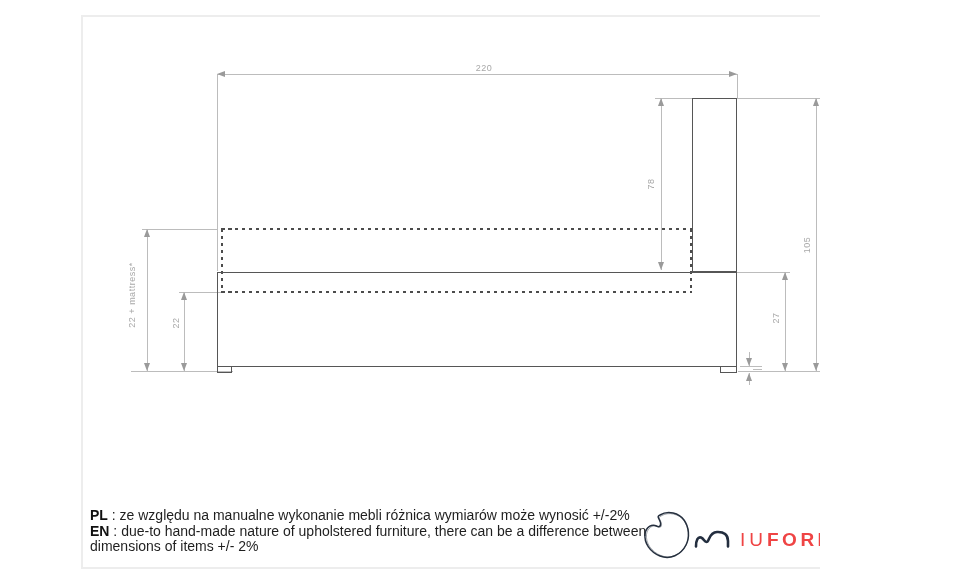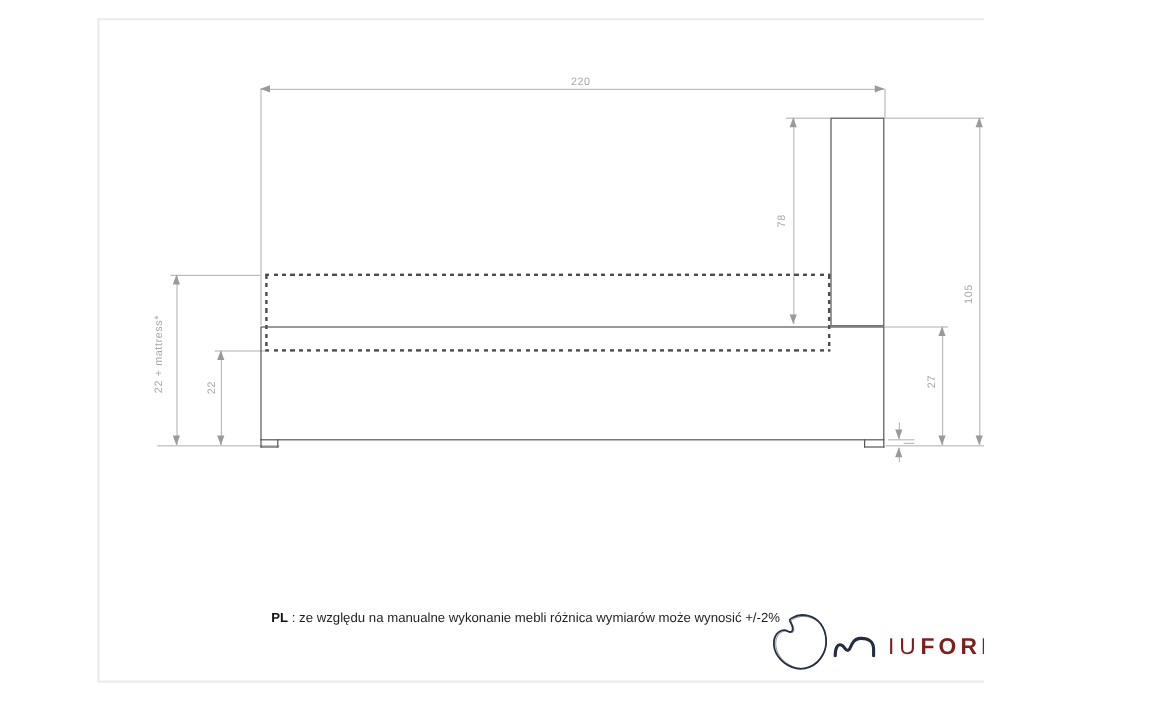--- a/index.html
+++ b/index.html
@@ -1,17 +1,17 @@
 <!DOCTYPE html>
 <html><head>
 <meta charset="utf-8">
 <style>
   html,body{margin:0;padding:0;background:#ffffff;}
   .screen{position:relative;width:820px;height:587px;background:#ffffff;overflow:hidden;
-          font-family:"Liberation Sans", sans-serif;text-align:right;}
+          font-family:"Liberation Sans", sans-serif;}
   .card{position:absolute;left:81px;top:15px;width:796px;height:554px;
         border:2px solid #ededed;box-sizing:border-box;background:#ffffff;}
   
   .gl{position:absolute;background:#bcbcbc;}
   
   .outline{position:absolute;border:1.5px solid #565656;box-sizing:border-box;background:transparent;}
   .leg{border-top:none;}
   
   .dash-h{position:absolute;height:2px;background:repeating-linear-gradient(90deg,#4c4c4c 0 3.5px,transparent 3.5px 7px);}
   .dash-v{position:absolute;width:2px;background:repeating-linear-gradient(180deg,#4c4c4c 0 3.5px,transparent 3.5px 7px);}
@@ -19,25 +19,25 @@
   .arr{position:absolute;width:0;height:0;}
   .a-up{border-left:3px solid transparent;border-right:3px solid transparent;border-bottom:8px solid #9a9a9a;}
   .a-down{border-left:3px solid transparent;border-right:3px solid transparent;border-top:8px solid #9a9a9a;}
   .a-left{border-top:3px solid transparent;border-bottom:3px solid transparent;border-right:8px solid #9a9a9a;}
   .a-right{border-top:3px solid transparent;border-bottom:3px solid transparent;border-left:8px solid #9a9a9a;}
   
   .dlabel{position:absolute;font-size:9px;color:#a8a8a8;white-space:nowrap;
           transform:translate(-50%,-50%);letter-spacing:0.5px;}
   .rot{transform:translate(-50%,-50%) rotate(-90deg);}
   
-  .notes{position:absolute;left:90px;top:508px;width:560px;font-size:11px;line-height:15.5px;color:#1f1f1f;}
+  .notes{position:absolute;left:90px;top:508px;width:560px;font-size:14px;line-height:15.5px;color:#1f1f1f;}
   .notes b{color:#111;}
   
   .logo-bean{position:absolute;left:643px;top:510px;}
-  .wordmark{position:absolute;color:#7f1d1d;}
+  .wordmark{position:absolute;color:#ef4444;}
   .wm-iu{left:740px;top:530px;font-size:19px;font-weight:500;letter-spacing:4px;line-height:1;}
   .wm-form{left:767px;top:530px;font-size:19px;font-weight:800;letter-spacing:3.5px;line-height:1;}
   .wm-reg{left:847px;top:527px;font-size:9px;font-weight:700;}
   .squiggle{position:absolute;left:694px;top:530px;}
 </style>
 </head>
 <body>
 
 <div class="screen">
   <div class="card"></div>
@@ -89,20 +89,21 @@
 
   <div class="dlabel" style="left:484px;top:68px;">220</div>
   <div class="dlabel rot" style="left:651px;top:184px;">78</div>
   <div class="dlabel rot" style="left:807px;top:245px;">105</div>
   <div class="dlabel rot" style="left:776px;top:318px;">27</div>
   <div class="dlabel rot" style="left:176px;top:323px;">22</div>
   <div class="dlabel rot" style="left:132px;top:295px;">22 + mattress*</div>
 
   <div class="notes">
     <div><b>PL</b><span> : </span><span>ze względu na manualne wykonanie mebli różnica wymiarów może wynosić +/-2%</span></div>
+    <div><b>EN</b><span> : </span><span>due-to hand-made nature of upholstered furniture, there can be a difference between dimensions of items +/- 2%</span></div>
   </div>
 
   <div class="logo-bean">
     <svg width="50" height="52" viewBox="0 0 50 52">
       <path d="M 17,5 C 25,0 36,3 41,10 C 46,17 47,27 43,35 C 38,45 27,50 17,46 C 7,42 1,33 2,24 C 3,17 9,13.5 13.5,16 C 17.5,18.2 19,14.5 16,9 C 14.5,6.5 15,6 17,5 Z" fill="none" stroke="#26303f" stroke-width="1.5"></path>
       <path d="M 17,5 C 25,0 36,3 41,10 C 46,17 47,27 43,35 C 38,45 27,50 17,46 C 7,42 1,33 2,24 C 3,17 9,13.5 13.5,16 C 17.5,18.2 19,14.5 16,9 C 14.5,6.5 15,6 17,5 Z" fill="none" stroke="#26303f" stroke-width="0.8" opacity="0.55" transform="translate(1.6,1.2) scale(0.965)"></path>
     </svg>
   </div>
   <div class="squiggle">
     <svg width="46" height="18" viewBox="0 0 46 18">

